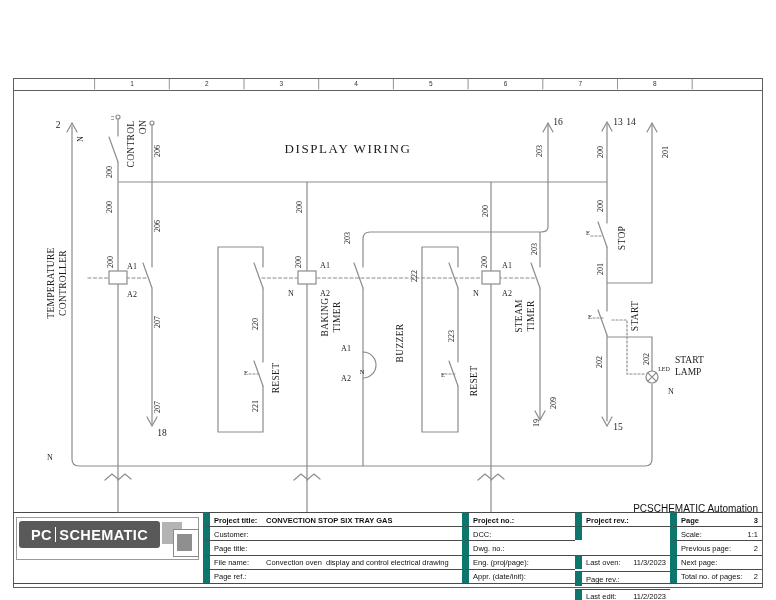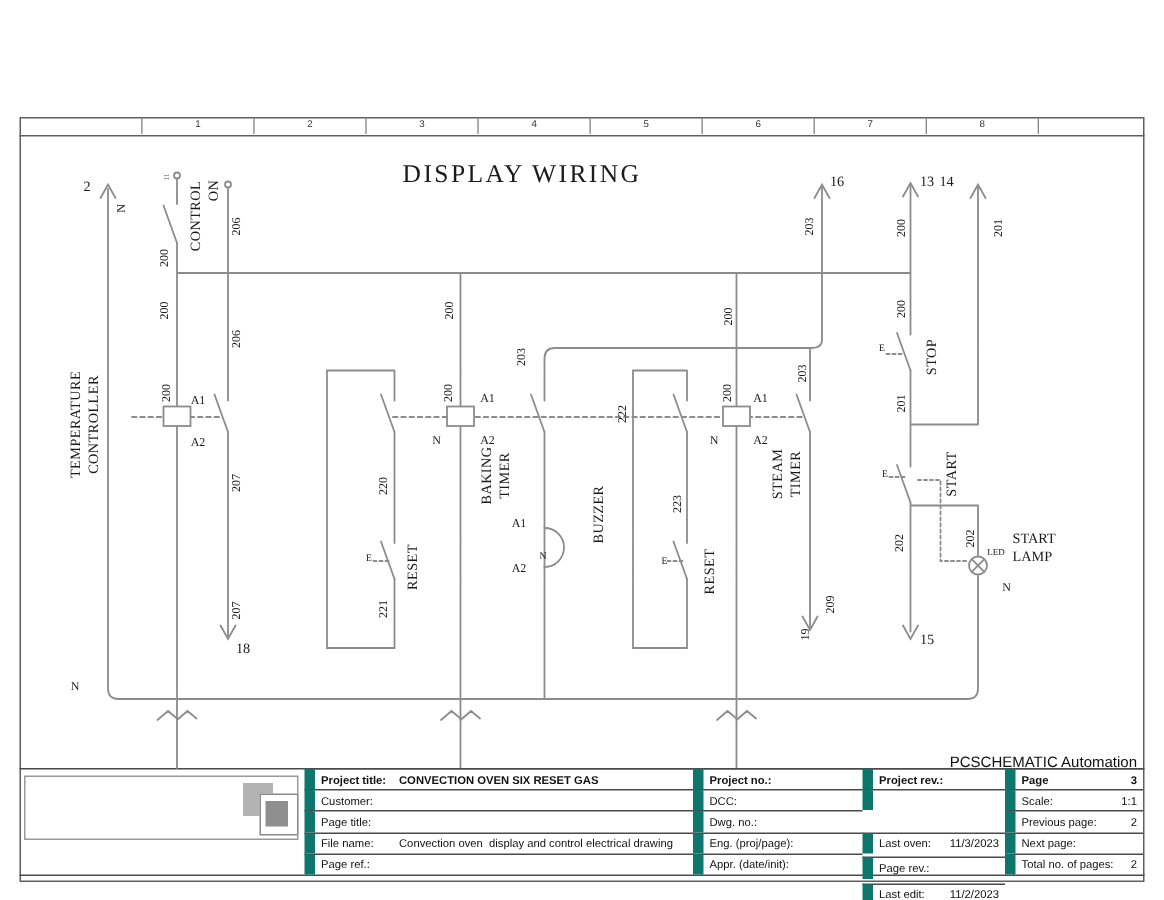--- a/index.html
+++ b/index.html
@@ -15,21 +15,21 @@
   
   .lbl{position:absolute;white-space:pre;color:#1b1b1b;transform:translate(-50%,-50%);line-height:1;}
   .r{font-size:8px;transform:translate(-50%,-50%) rotate(-90deg);}
   .term{font-size:8px;}
   .ref{font-size:9.5px;}
   .dev{font-size:9.5px;transform:translate(-50%,-50%) rotate(-90deg);letter-spacing:.3px;}
   .devh{font-size:9.5px;transform:translate(0,-50%);}
   .e{font-size:6.5px;}
   .led{font-size:6px;}
   .tr{font-size:5px;transform:translate(-50%,-50%) rotate(-90deg);color:#555;}
-  .ttl{font-size:17px;letter-spacing:1.6px;}
+  .ttl{font-size:13px;letter-spacing:1.6px;margin-top:32px;}
   .rul{font-size:6.5px;font-family:"Liberation Sans",sans-serif;color:#333;}
   
   .tbcell{position:absolute;box-sizing:border-box;border-top:1px solid #4a4a4a;border-left:7px solid #0f766e;
           font-family:"Liberation Sans",sans-serif;font-size:7.5px;color:#111;overflow:hidden;}
   .tbcell .l{position:absolute;left:4px;top:50%;transform:translateY(-50%);white-space:pre;}
   .tbcell .v{position:absolute;top:50%;transform:translateY(-50%);white-space:pre;}
   .tbcell .v.va{left:56px;}
   .tbcell .v.vr{right:4px;}
   .b{font-weight:bold;}
   .vendor{position:absolute;left:430px;top:503px;width:328px;text-align:right;
@@ -195,21 +195,21 @@
       <div class="lbl devh" style="left: 675px; top: 373px;">LAMP</div>
       <div class="lbl term" style="left: 671px; top: 392px;">N</div>
       <div class="lbl ref" style="left: 618px; top: 428px;">15</div>
     </div>
 
   <div class="vendor">PCSCHEMATIC Automation</div>
 
   <div id="titleblock">
       <div class="tbcell" style="left: 203px; width: 259px; top: 512px; height: 14.2px;">
         <span class="l b">Project title:</span>
-        <span class="v va b">CONVECTION OVEN SIX RESET GAS</span>
+        <span class="v va b">CONVECTION STOP SIX TRAY GAS</span>
       </div>
       <div class="tbcell" style="left: 203px; width: 259px; top: 526.2px; height: 14.2px;">
         <span class="l">Customer:</span>
       </div>
       <div class="tbcell" style="left: 203px; width: 259px; top: 540.4px; height: 14.2px;">
         <span class="l">Page title:</span>
       </div>
       <div class="tbcell" style="left: 203px; width: 259px; top: 554.6px; height: 14.2px;">
         <span class="l">File name:</span>
         <span class="v va">Convection oven  display and control electrical drawing</span>
@@ -264,19 +264,24 @@
       <div class="tbcell" style="left: 670px; width: 92px; top: 554.6px; height: 14.2px;">
         <span class="l">Next page:</span>
       </div>
       <div class="tbcell" style="left: 670px; width: 92px; top: 568.8px; height: 14.2px;">
         <span class="l">Total no. of pages:</span>
         <span class="v vr">2</span>
       </div>
     </div>
 
   <div class="logobox">
+    <div class="logodark">
+      <span>PC</span>
+        <span class="logodiv"></span>
+        <span>SCHEMATIC</span>
+    </div>
     <div class="sq1"></div>
     <div class="sq2">
       <div class="sq3"></div>
     </div>
   </div>
 
 </div>
 
 </body></html>

